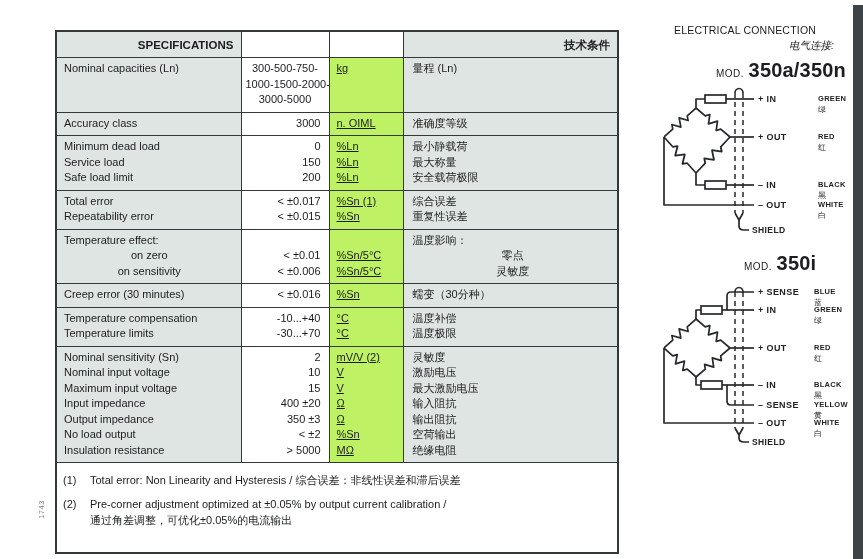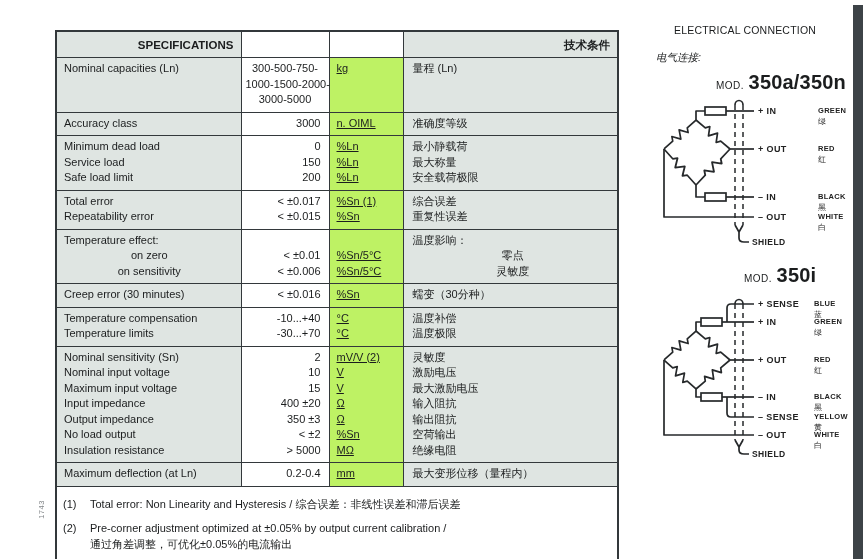--- a/index.html
+++ b/index.html
@@ -39,21 +39,21 @@
   tr.vals-center td.c-value{text-align:center;padding-right:4px;}
   .ln-center{text-align:center;}
 
   td.footnotes{background:#fff;padding:9px 8px 16px 6px;}
   .fn-item{display:flex;gap:9px;margin-bottom:8px;font-size:11px;line-height:16px;}
   .fn-num{flex:0 0 18px;text-align:left;}
 
   
   .epanel{position:absolute;left:656px;top:24px;width:232px;}
   .ec-title{width:178px;text-align:center;font-size:10.5px;letter-spacing:.2px;line-height:13px;}
-  .ec-subtitle{width:178px;text-align:left;font-size:10.5px;font-style:italic;line-height:13px;margin-top:14px;}
+  .ec-subtitle{width:178px;text-align:right;font-size:10.5px;font-style:italic;line-height:13px;margin-top:2px;}
   .mod-title{margin-top:7px;padding-left:16px;white-space:nowrap;}
   .mod-title.second{margin-top:9px;padding-left:44px;}
   .mod-prefix{font-size:10px;font-weight:normal;letter-spacing:.5px;margin-left:44px;}
   .mod-name{font-size:20px;font-weight:bold;letter-spacing:.2px;}
   svg.bridge{display:block;margin-top:3px;}
   svg.bridge path, svg.bridge line{stroke:#26292b;fill:none;stroke-width:1.7;stroke-linejoin:round;stroke-linecap:butt;}
   svg.bridge rect.rres{fill:#fff;stroke:#26292b;stroke-width:1.7;}
   svg.bridge .dash{stroke-dasharray:5 4;stroke-width:1.5;}
   svg.bridge text{fill:#222;stroke:none;font-family:"Liberation Sans","DejaVu Sans",sans-serif;}
   .wlabel{font-size:9px;font-weight:bold;letter-spacing:.4px;}
@@ -240,34 +240,20 @@
       <td class="c-cn">
             <div class="ln">灵敏度</div>
             <div class="ln">激励电压</div>
             <div class="ln">最大激励电压</div>
             <div class="ln">输入阻抗</div>
             <div class="ln">输出阻抗</div>
             <div class="ln">空荷输出</div>
             <div class="ln">绝缘电阻</div>
           </td>
     </tr>
-        <tr>
-      <td class="c-label">
-            <div class="ln">Maximum deflection (at Ln)</div>
-          </td>
-      <td class="c-value">
-            <div class="ln">0.2-0.4</div>
-          </td>
-      <td class="c-unit">
-            <div class="ln">mm</div>
-          </td>
-      <td class="c-cn">
-            <div class="ln">最大变形位移（量程内）</div>
-          </td>
-    </tr>
       </tbody>
     <tbody>
       <tr>
         <td class="footnotes" colspan="4" id="footnotes">
             <div class="fn-item">
               <span class="fn-num">(1)</span>
               <span class="fn-body">
                 <div>Total error: Non Linearity and Hysteresis / 综合误差：非线性误差和滞后误差</div>
               </span>
             </div>

